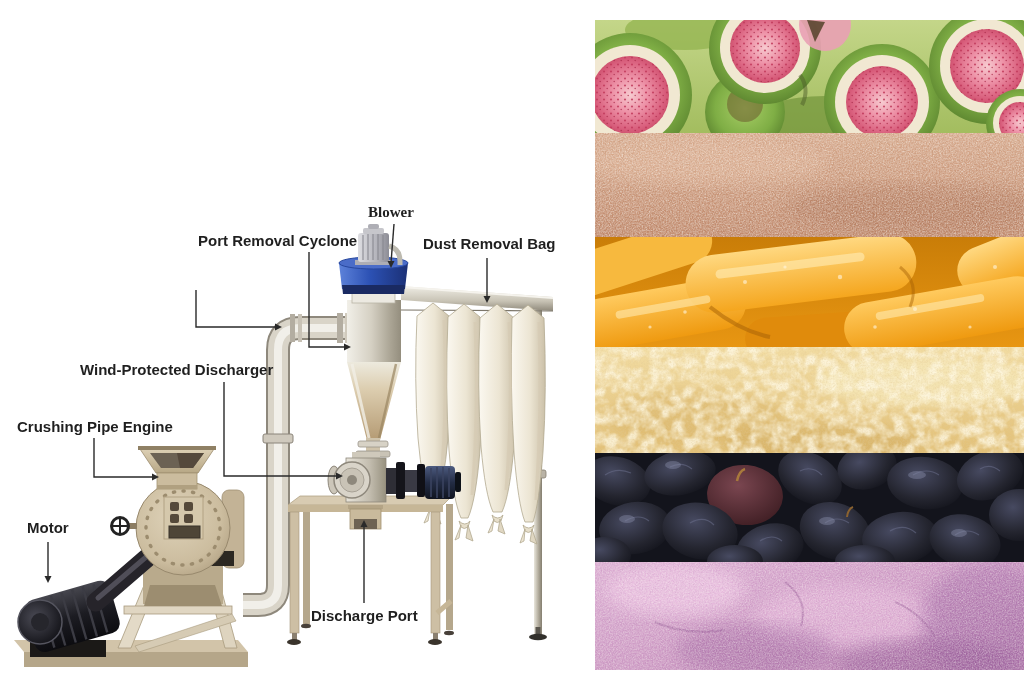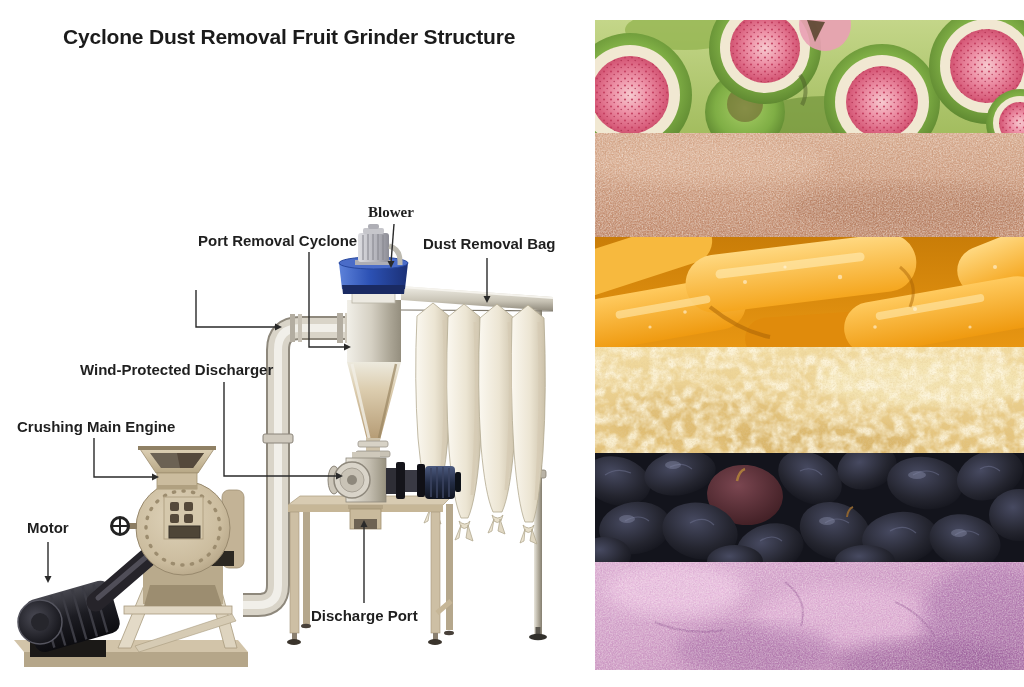--- a/index.html
+++ b/index.html
@@ -298,26 +298,25 @@
       <polygon points="344,343.5 344,350.5 351,347"></polygon>
       <polygon points="483.5,296 490.5,296 487,303"></polygon>
       <polygon points="275,323.5 275,330.5 282,327"></polygon>
       <polygon points="336,472.5 336,479.5 343,476"></polygon>
       <polygon points="152,473.5 152,480.5 159,477"></polygon>
       <polygon points="44.5,576 51.5,576 48,583"></polygon>
       <polygon points="360.5,527 367.5,527 364,520"></polygon>
     </g>
   </svg>
 
-  <div class="title">Cyclone Dust Removal Fruit Grinder Structure</div>
   <div class="part-label lbl-blower">Blower</div>
   <div class="part-label lbl-cyclone">Port Removal Cyclone</div>
   <div class="part-label lbl-bag">Dust Removal Bag</div>
   <div class="part-label lbl-discharger">Wind-Protected Discharger</div>
-  <div class="part-label lbl-engine">Crushing Main Engine</div>
+  <div class="part-label lbl-engine">Crushing Pipe Engine</div>
   <div class="part-label lbl-motor">Motor</div>
   <div class="part-label lbl-discharge-port">Discharge Port</div>
 
   <div class="gallery">
 
     <svg width="0" height="0" style="position:absolute">
       <defs>
         <filter id="spkW" x="-2%" y="-2%" width="104%" height="104%">
           <feTurbulence type="fractalNoise" baseFrequency="0.7" numOctaves="2" seed="7"></feTurbulence>
           <feColorMatrix type="matrix" values="0 0 0 0 1  0 0 0 0 0.97  0 0 0 0 0.92  1.1 1.1 1.1 0 -1.3"></feColorMatrix>

